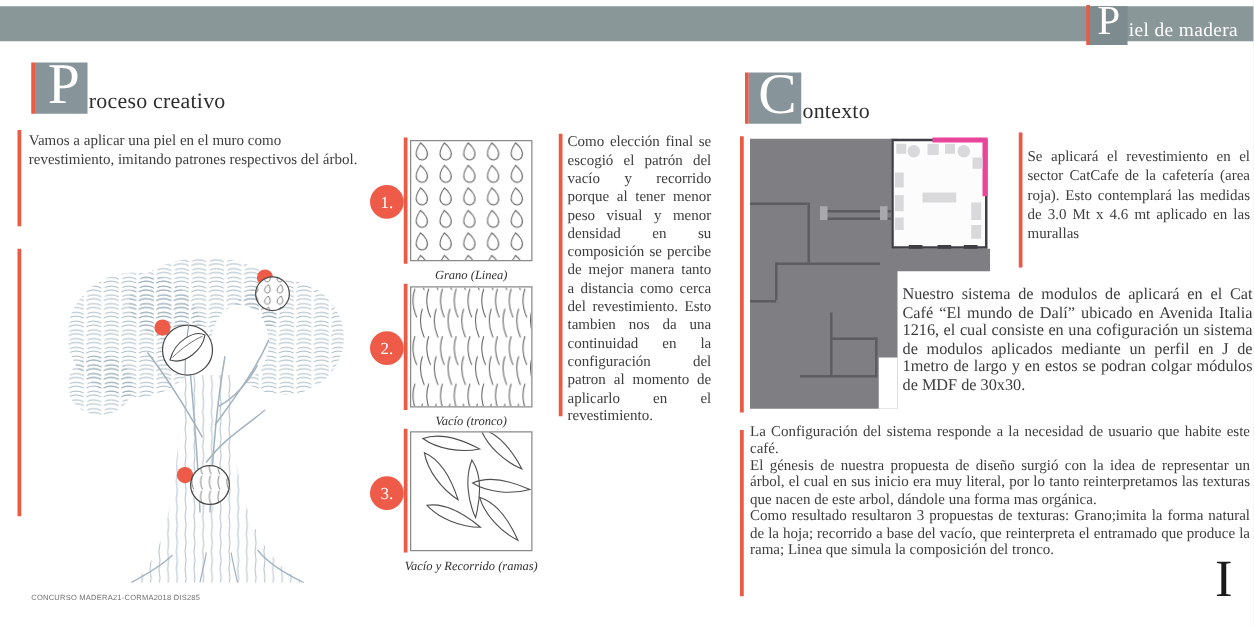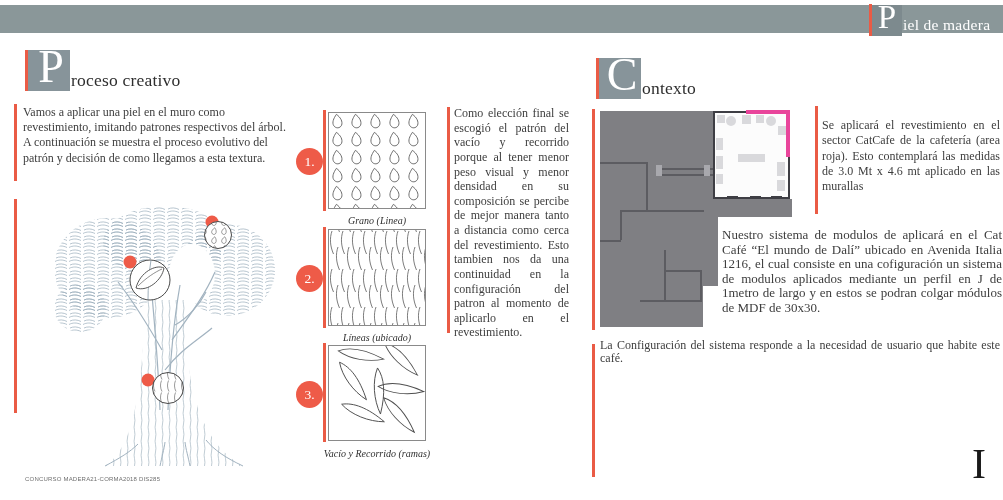--- a/index.html
+++ b/index.html
@@ -69,21 +69,20 @@
     <span class="dc-stripe"></span>
     <span class="dc-square">
       <span class="dc-letter">P</span>
     </span>
     <span class="dc-rest">roceso creativo</span>
   </div>
 
   <div class="vline" style="left:14px;top:104px;height:77px;"></div>
   <div class="txt" style="left:23px;top:105px;width:266px;">
     <p>Vamos a aplicar una piel en el muro como revestimiento, imitando patrones respectivos del árbol.</p>
-    <p>A continuación se muestra el proceso evolutivo del patrón y decisión de como llegamos a esta textura.</p>
   </div>
 
   <div class="vline" style="left:14px;top:199px;height:214px;"></div>
 
   <svg style="position:absolute;left:40px;top:200px;" width="250" height="270" viewBox="0 0 250 270">
     <defs>
       <pattern id="scrib" width="14" height="7" patternUnits="userSpaceOnUse">
         <path d="M1,5.5 C4.5,3.5 9,3.5 13,5.5" stroke="#96abb9" stroke-width="0.7" fill="none"></path>
         <path d="M2,2 C5,0.5 9.5,0.5 13,2.5" stroke="#96abb9" stroke-width="0.7" fill="none"></path>
       </pattern>
@@ -170,21 +169,21 @@
         <defs>
           <pattern id="l2" width="11" height="38" patternUnits="userSpaceOnUse">
             <path d="M3,1 C0.5,8 1,16 4.5,24" stroke="#5a5a5a" stroke-width="0.8" fill="none"></path>
             <path d="M9,17 C6.5,24 7,32 10.5,40" stroke="#5a5a5a" stroke-width="0.8" fill="none"></path>
             <path d="M9,-21 C6.5,-14 7,-6 10.5,2" stroke="#5a5a5a" stroke-width="0.8" fill="none"></path>
           </pattern>
         </defs>
         <rect x="0" y="0" width="96" height="95" fill="url(#l2)"></rect>
       </svg>
     </div>
-    <div class="sw-caption">Líneas (ubicado)</div>
+    <div class="sw-caption">Vacío (tronco)</div>
   </div>
 
   <div class="swatch" style="left:296px;top:345px;">
     <div class="badge">
       <span>3.</span>
     </div>
     <div class="sw-line" style="height:99px;"></div>
     <div class="sw-box" style="height:94px;">
       <svg width="96" height="93">
         <defs>
@@ -258,18 +257,20 @@
   </div>
 
   <div class="vline" style="left:815px;top:106px;height:108px;"></div>
   <div class="txt just" style="left:822px;top:106px;width:178px;line-height:1.28;margin-top:12px;">Se aplicará el revestimiento en el sector CatCafe de la cafetería (area roja). Esto contemplará las medidas de 3.0 Mt x 4.6 mt aplicado en las murallas</div>
 
   <div class="txt just" style="left:722px;top:228px;width:280px;line-height:1.12;font-size:13px;">Nuestro sistema de modulos de aplicará en el Cat Café “El mundo de Dalí” ubicado en Avenida Italia 1216, el cual consiste en una cofiguración un sistema de modulos aplicados mediante un perfil en J de 1metro de largo y en estos se podran colgar módulos de MDF de 30x30.</div>
 
   <div class="vline" style="left:592px;top:344px;height:133px;"></div>
   <div class="txt just" style="left:600px;top:339px;width:400px;line-height:1.12;font-size:12px;">
     <p>La Configuración del sistema responde a la necesidad de usuario que habite este café.</p>
+    <p>El génesis de nuestra propuesta de diseño surgió con la idea de representar un árbol, el cual en sus inicio era muy literal, por lo tanto reinterpretamos las texturas que nacen de este arbol, dándole una forma mas orgánica.</p>
+    <p>Como resultado resultaron 3 propuestas de texturas: Grano;imita la forma natural de la hoja; recorrido a base del vacío, que reinterpreta el entramado que produce la rama; Linea que simula la composición del tronco.</p>
   </div>
 
   <div class="page-num">I</div>
   <div class="footer-credit">CONCURSO MADERA21-CORMA2018 DIS285</div>
 
 </div>
 
 </body></html>

